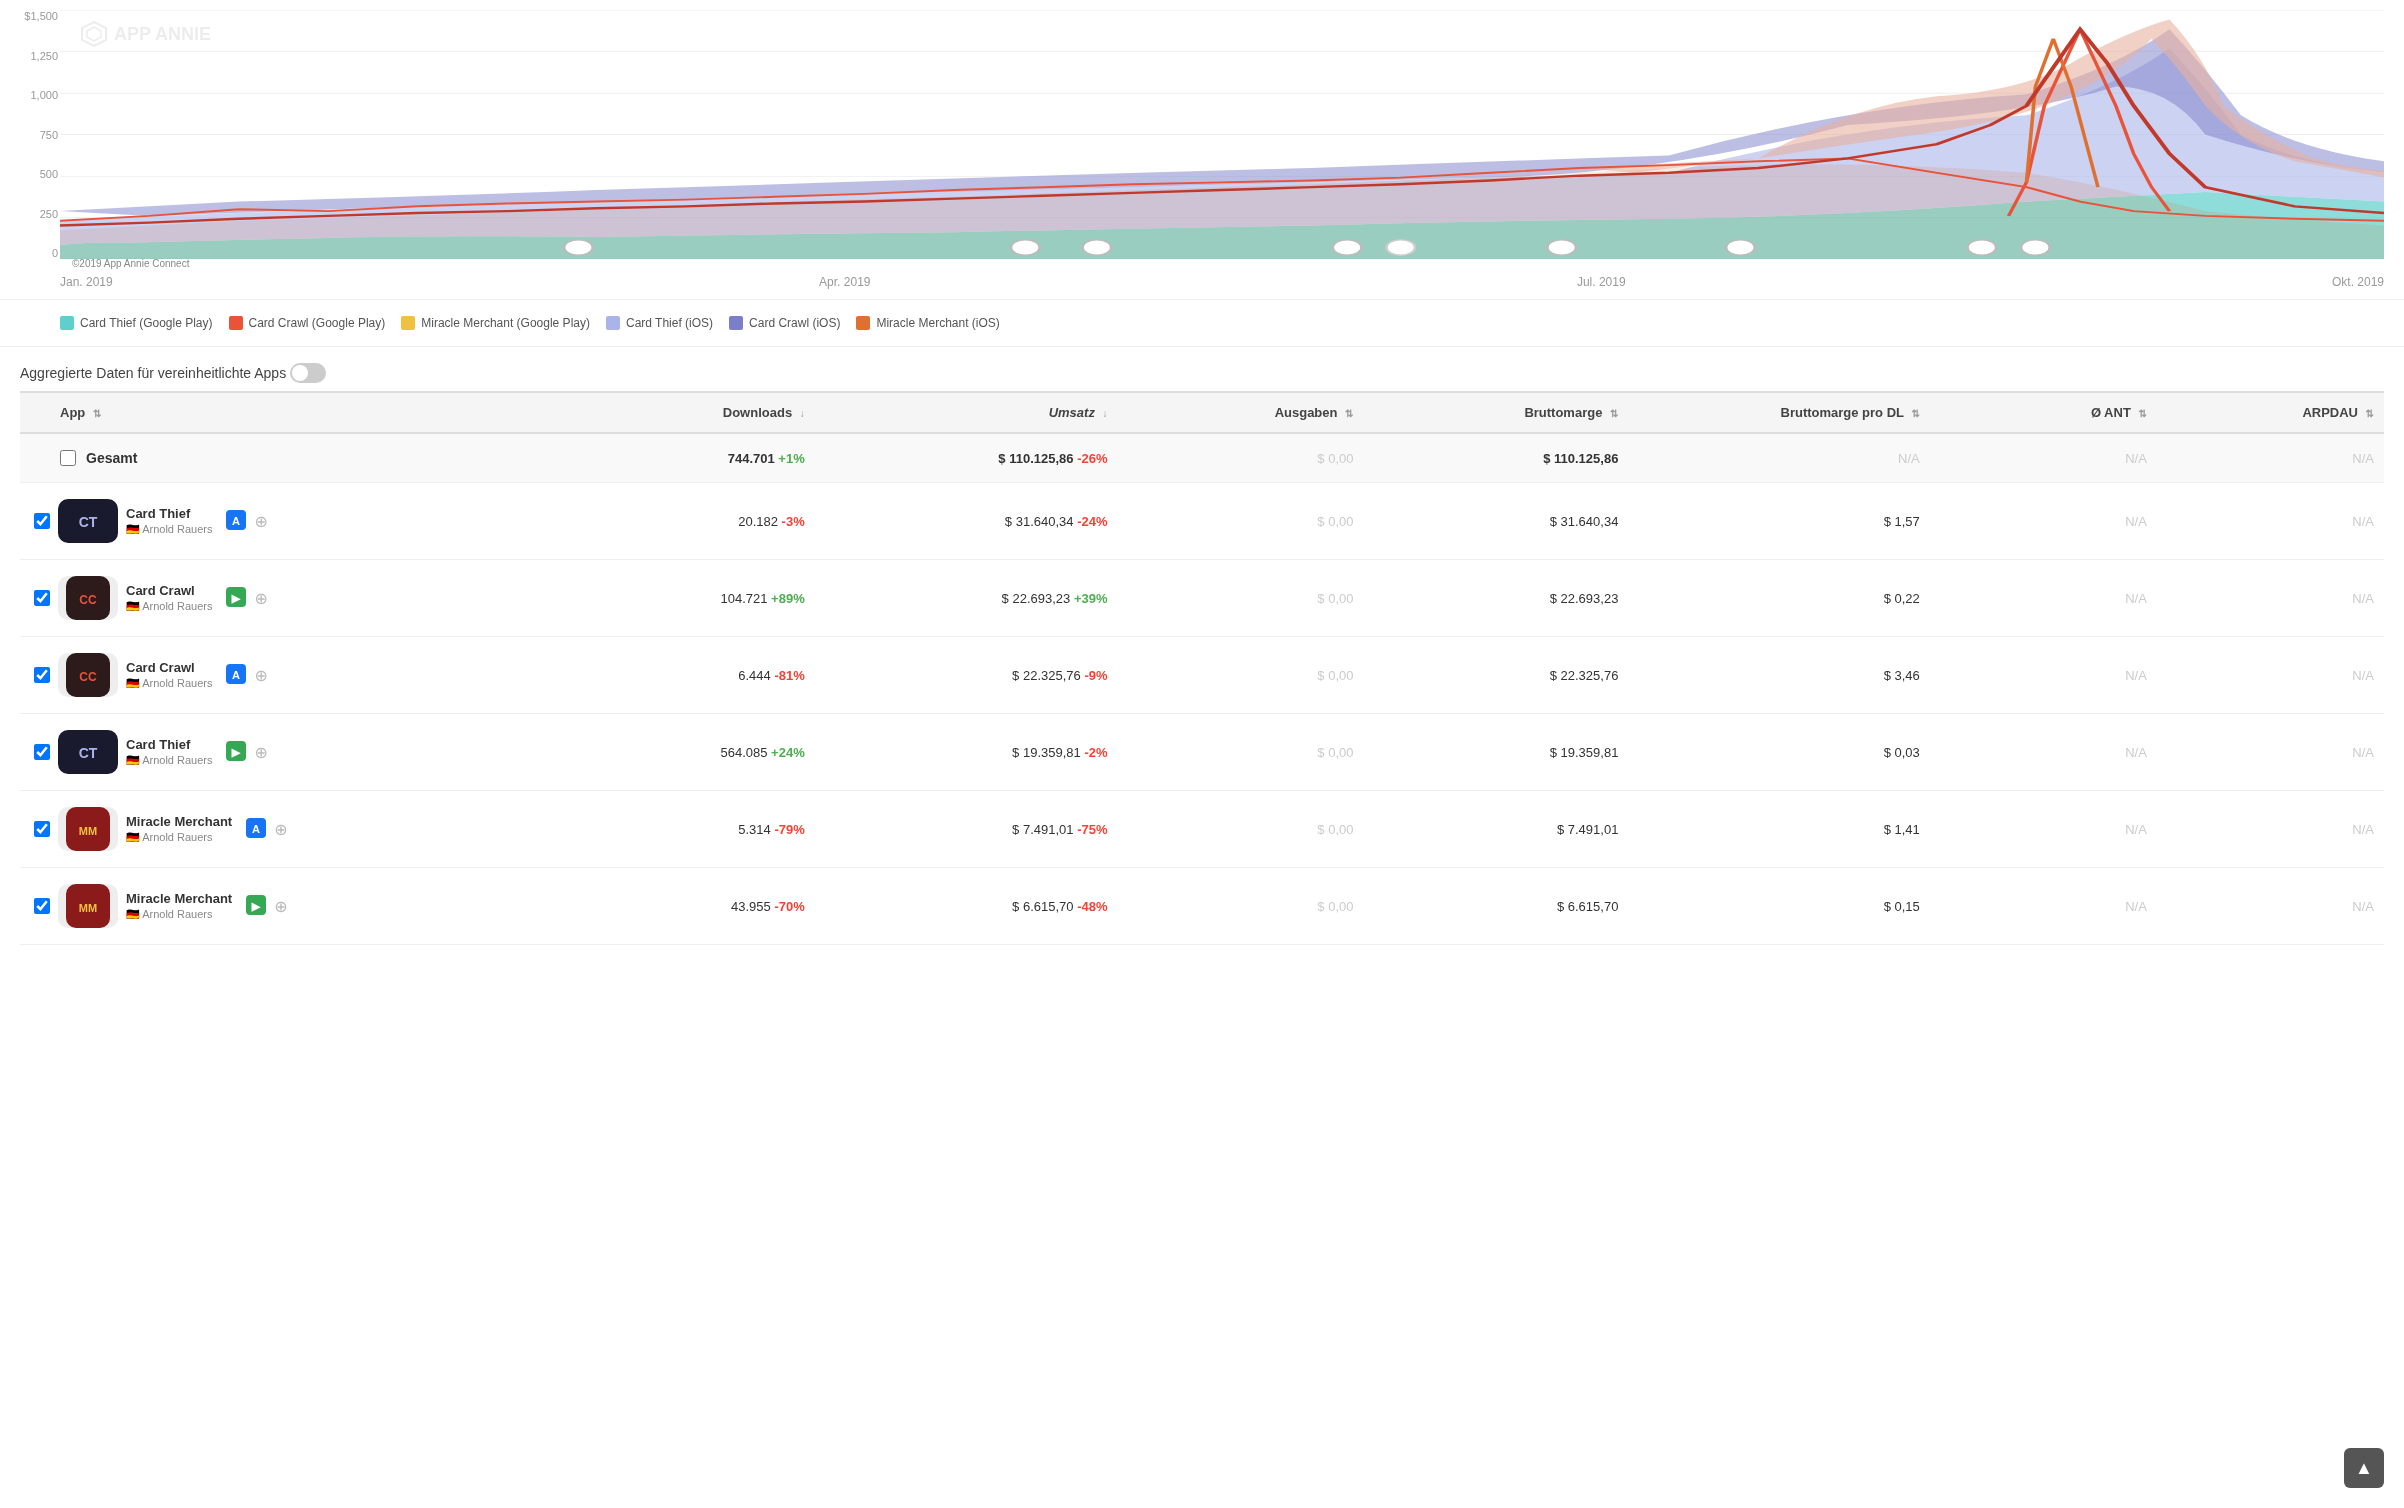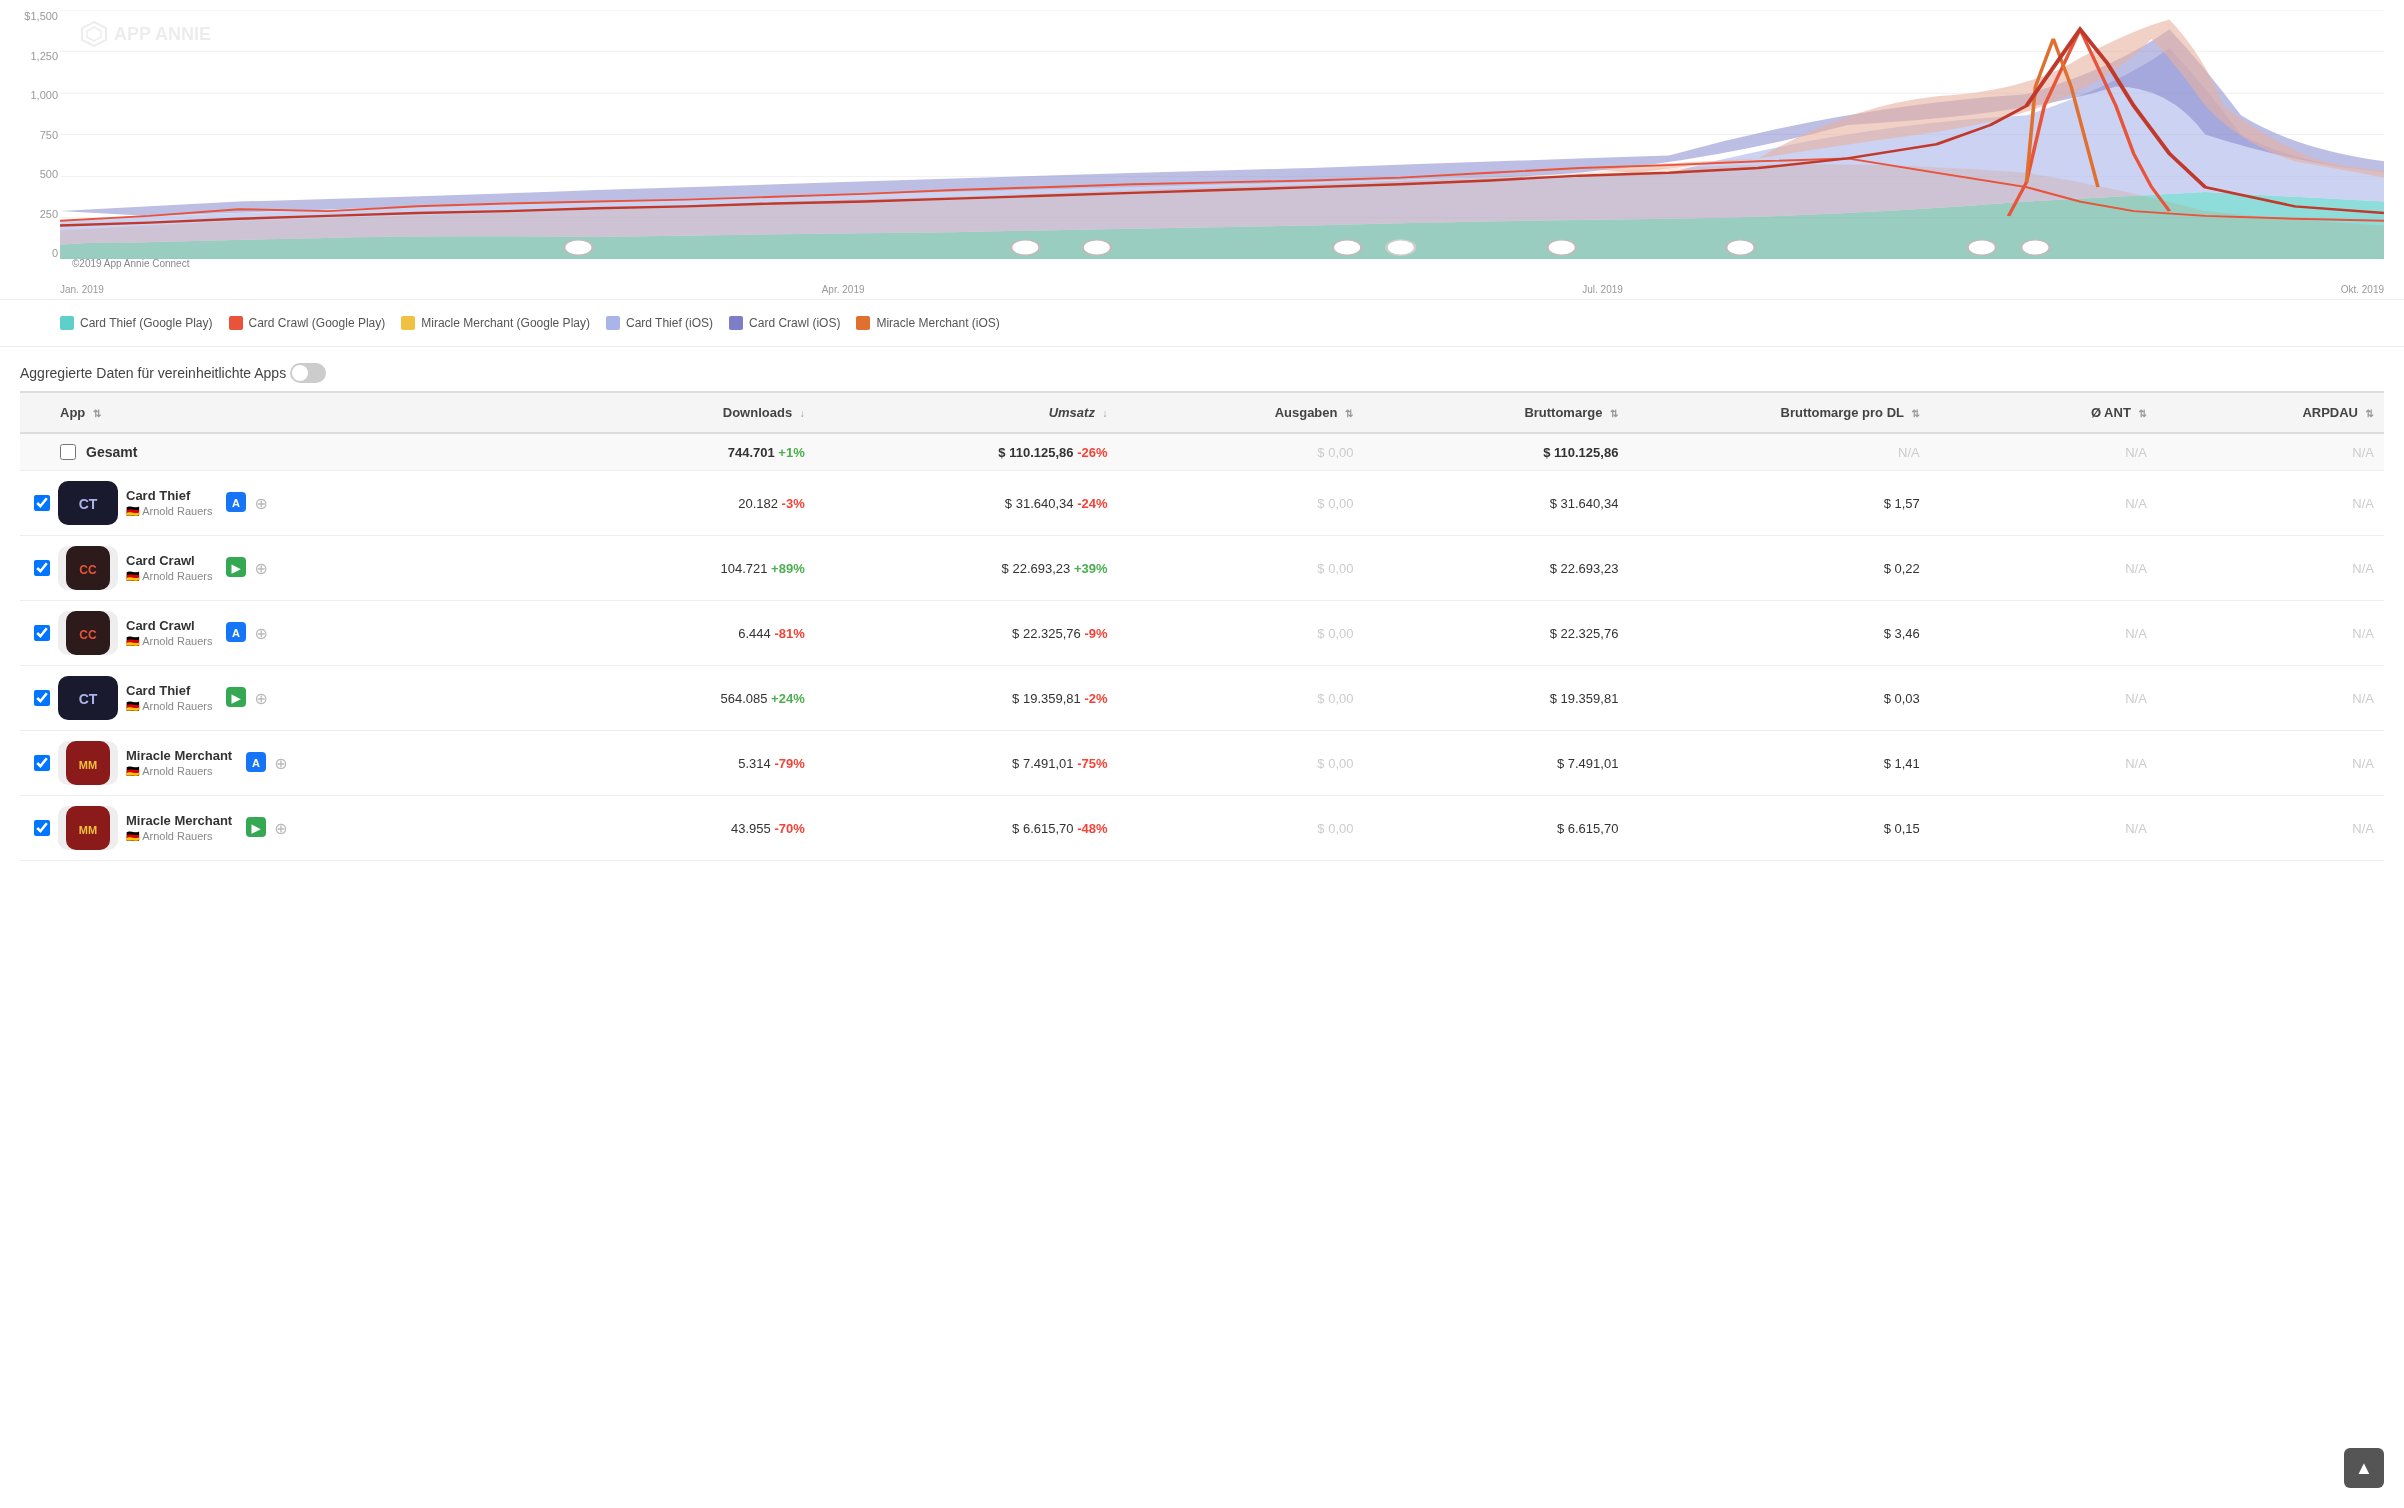--- a/index.html
+++ b/index.html
@@ -38,26 +38,26 @@
       flex-direction: column;
       justify-content: space-between;
       font-size: 11px;
       color: #999;
       text-align: right;
       width: 48px;
     }
 
     .x-axis {
       position: absolute;
-      bottom: 4px;
+      bottom: 10px;
       left: 60px;
       right: 20px;
       display: flex;
       justify-content: space-between;
-      font-size: 10px;
+      font-size: 12px;
       color: #999;
     }
 
     .chart-svg-wrapper {
       position: absolute;
       left: 60px;
       right: 20px;
       top: 10px;
       bottom: 40px;
     }
@@ -155,21 +155,21 @@
 
     tbody tr {
       border-bottom: 1px solid #eee;
     }
 
     tbody tr.gesamt-row {
       background: #f9f9f9;
     }
 
     tbody td {
-      padding: 10px 10px;
+      padding: 16px 10px;
       text-align: right;
       vertical-align: middle;
     }
 
     tbody td:first-child {
       text-align: left;
     }
 
     .app-icon {
       width: 60px;

